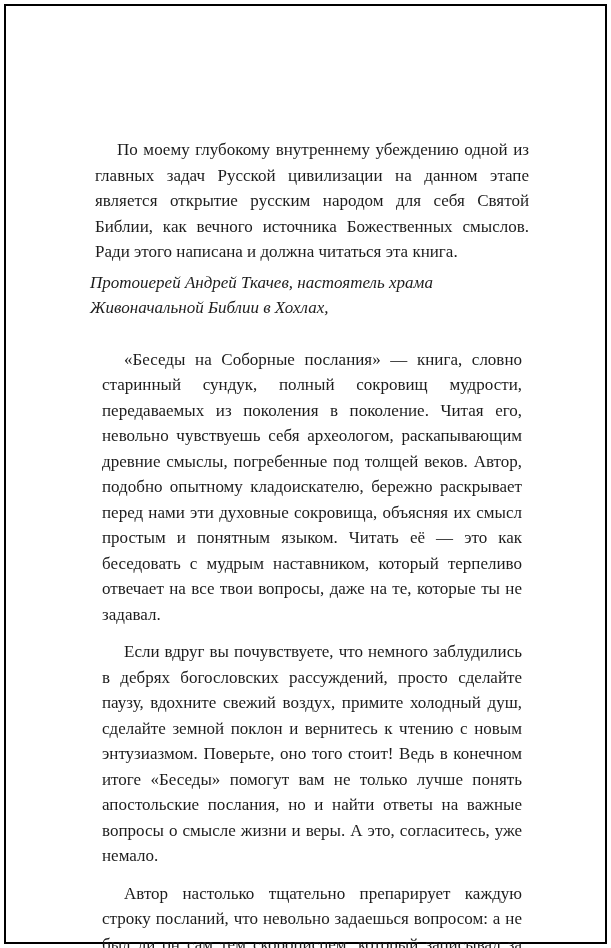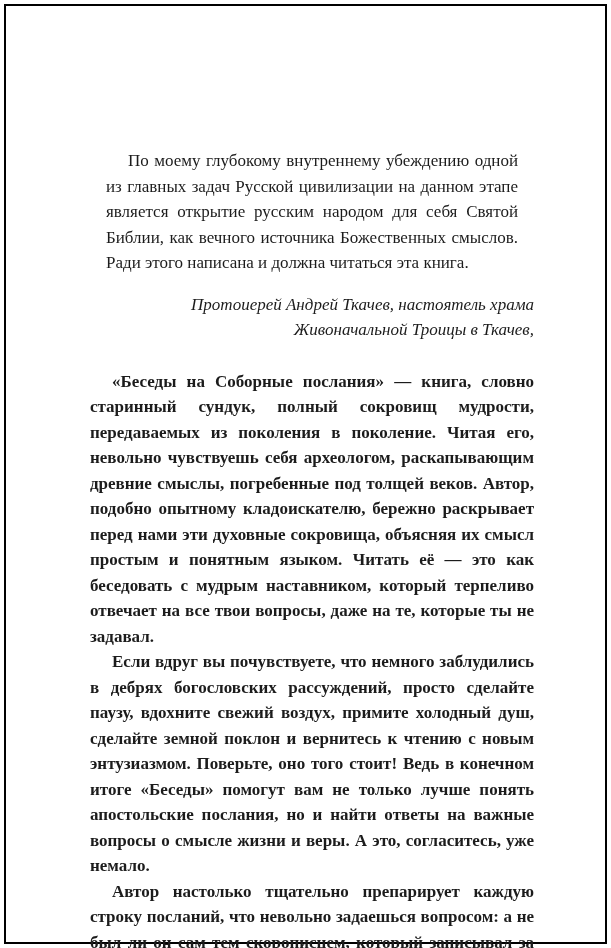--- a/index.html
+++ b/index.html
@@ -27,57 +27,56 @@
   }
   .text-block {
     position: absolute;
     top: 126px;
     left: 84px;
     width: 444px;
     font-size: 17px;
     line-height: 25.5px;
   }
   .epigraph-text {
-    margin: 16px;
+    margin: 5px;
     text-align: justify;
     text-indent: 22px;
     hyphens: auto;
     -webkit-hyphens: auto;
   }
   .attribution {
     margin: 0;
-    text-align: right;
+    text-align: left;
     font-style: italic;
   }
   .attribution .attr-line {
     display: block;
   }
   .body-copy {
     margin-top: 26px;
   }
   .body-copy p {
-    margin: 0;
+    margin: 12px;
     text-align: justify;
     text-indent: 22px;
     hyphens: auto;
-    font-weight: bold;
     -webkit-hyphens: auto;
   }
 </style>
 </head>
 <body>
 
 <div class="page-frame">
   <div class="text-block">
 
     <p class="epigraph-text">По моему глубокому внутреннему убеждению одной из главных задач Русской цивилизации на данном этапе является открытие русским народом для себя Святой Библии, как вечного источника Божественных смыслов. Ради этого написана и должна читаться эта книга.</p>
 
     <div class="attribution">
       <span class="attr-line">Протоиерей Андрей Ткачев, настоятель храма</span>
-      <span class="attr-line">Живоначальной Троицы в Ткачев,</span>
+      <span class="attr-line">Живоначальной Библии в Хохлах,</span>
     </div>
 
     <div class="body-copy">
       <p>«Беседы на Соборные послания» — книга, словно старинный сундук, полный сокровищ мудрости, передаваемых из поколения в поколение. Читая его, невольно чувствуешь себя археологом, раскапывающим древние смыслы, погребенные под толщей веков. Автор, подобно опытному кладоискателю, бережно раскрывает перед нами эти духовные сокровища, объясняя их смысл простым и понятным языком. Читать её — это как беседовать с мудрым наставником, который терпеливо отвечает на все твои вопросы, даже на те, которые ты не задавал.</p>
       <p>Если вдруг вы почувствуете, что немного заблудились в дебрях богословских рассуждений, просто сделайте паузу, вдохните свежий воздух, примите холодный душ, сделайте земной поклон и вернитесь к чтению с новым энтузиазмом. Поверьте, оно того стоит! Ведь в конечном итоге «Беседы» помогут вам не только лучше понять апостольские послания, но и найти ответы на важные вопросы о смысле жизни и веры. А это, согласитесь, уже немало.</p>
       <p>Автор настолько тщательно препарирует каждую строку посланий, что невольно задаешься вопросом: а не был ли он сам тем скорописцем, который записывал за апостолами их послания? И даже если местами язык книги кажется несколько тяжеловесным, как древняя кольчуга, которую</p>
     </div>
 
   </div>
 </div>

